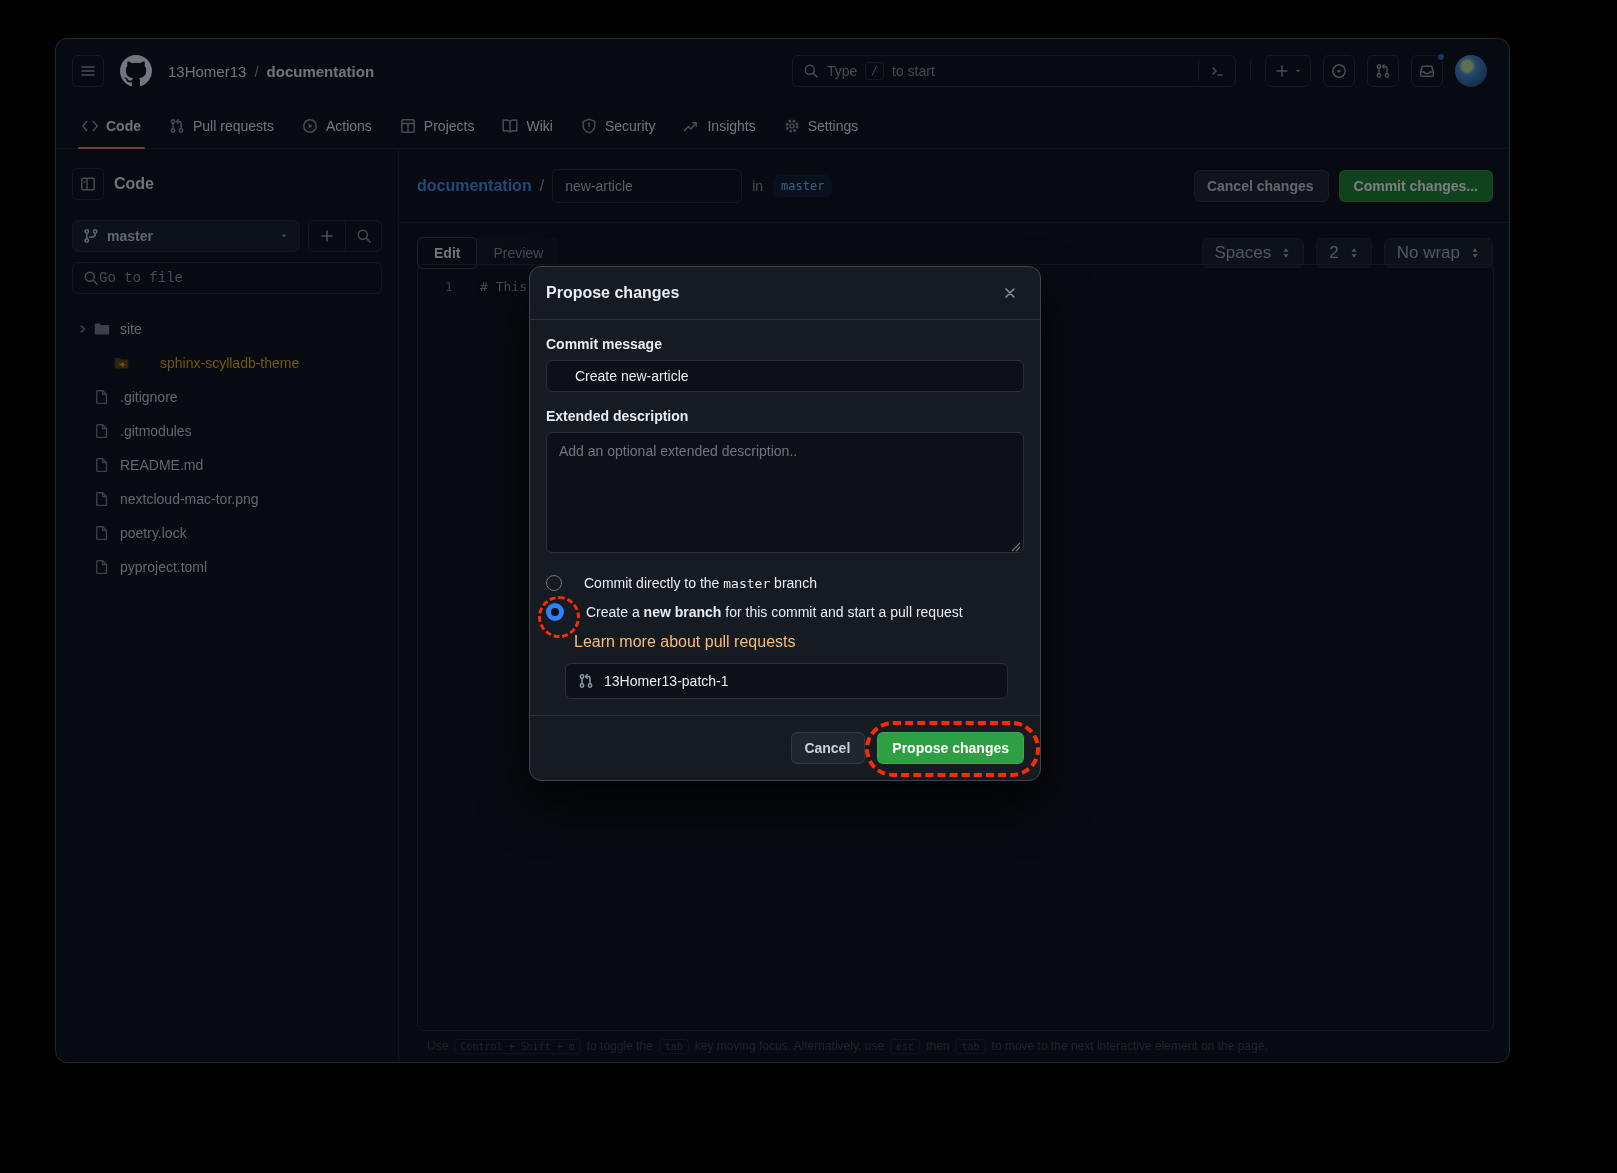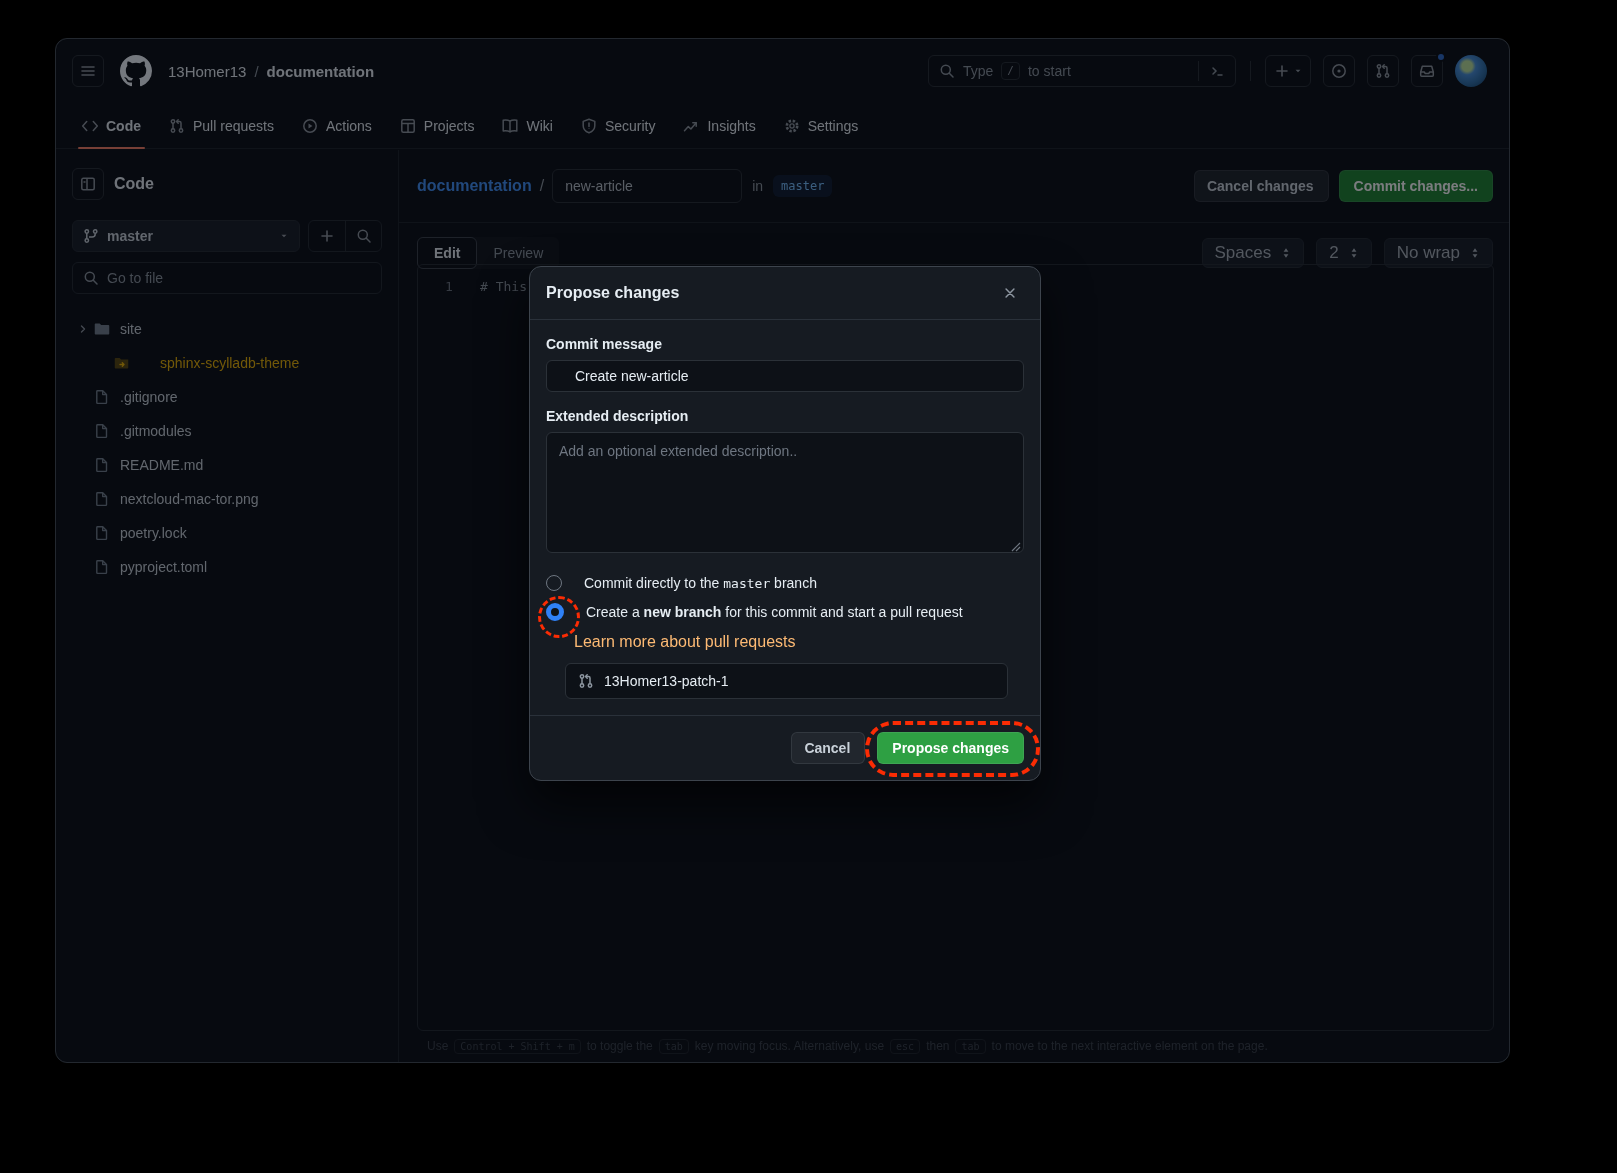--- a/index.html
+++ b/index.html
@@ -8,21 +8,21 @@
   .win-inner { position:absolute; inset:0; border-radius:12px; overflow:hidden; }
 
   
   .app-header { height:64px; display:flex; align-items:center; padding:0 22px 0 16px; }
   .icon-btn { width:32px; height:32px; border:1px solid #2b3138; border-radius:6px; display:flex; align-items:center; justify-content:center; color:#9198a1; background:transparent; flex:none; }
   .gh-logo { width:32px; height:32px; margin-left:16px; color:#f0f6fc; flex:none; }
   .repo-crumb { margin-left:16px; font-size:15px; display:flex; align-items:center; gap:8px; white-space:nowrap; }
   .repo-crumb .sep { color:#8d96a0; }
   .repo-crumb .repo { font-weight:700; }
   .hdr-spacer { flex:1; }
-  .search-box { width:308px; height:32px; border:1px solid #2b3138; border-radius:6px; display:flex; align-items:center; padding:0 10px; color:#8d96a0; font-size:14px; gap:8px; }
+  .search-box { width:444px; height:32px; border:1px solid #2b3138; border-radius:6px; display:flex; align-items:center; padding:0 10px; color:#8d96a0; font-size:14px; gap:8px; }
   .search-box .slash-key { font-family:"DejaVu Sans Mono",monospace; font-size:11px; border:1px solid #2b3138; border-radius:4px; padding:0 5px; line-height:16px; }
   .search-box .grow { flex:1; }
   .search-term { border-left:1px solid #2b3138; padding-left:10px; height:20px; display:flex; align-items:center; }
   .hdr-divider { width:1px; height:20px; background:#2b3138; margin:0 14px; flex:none; }
   .plus-btn { width:46px; gap:3px; margin-right:12px; }
   .hdr-icons { display:flex; gap:12px; align-items:center; }
   .inbox-wrap { position:relative; }
   .notif-dot { position:absolute; top:-4px; right:-4px; width:10px; height:10px; border-radius:50%; background:#316dca; border:2px solid #0d1117; }
   .avatar { width:32px; height:32px; border-radius:50%; margin-left:12px; flex:none;
             background: radial-gradient(circle at 38% 35%, #bfe3a0 0 18%, #4a90d9 30%, #2e6da4 65%, #173a5e 100%); }
@@ -38,21 +38,21 @@
   .sidebar { position:absolute; left:0; top:111px; bottom:0; width:342px; padding:16px; }
   .main-pane { position:absolute; left:342px; top:111px; right:0; bottom:0; border-left:1px solid #1f242b; }
   .code-panel-header { display:flex; align-items:center; gap:10px; margin:2px 0 20px 0; }
   .code-panel-header .title { font-size:16px; font-weight:700; }
   .branch-row { display:flex; gap:8px; margin-bottom:10px; }
   .branch-select { flex:1; height:32px; background:#1a2029; border:1px solid #262c34; border-radius:6px; display:flex; align-items:center; padding:0 10px; gap:8px; font-size:14px; font-weight:600; color:#c9d1d9; }
   .branch-select .grow { flex:1; }
   .btn-group { display:flex; height:32px; border:1px solid #262c34; border-radius:6px; overflow:hidden; }
   .btn-group .seg { width:36px; display:flex; align-items:center; justify-content:center; color:#9198a1; }
   .btn-group .seg + .seg { border-left:1px solid #262c34; }
-  .goto-input { height:32px; border:1px solid #262c34; border-radius:6px; display:flex; align-items:center; gap:8px; padding:0 10px; color:#8d96a0; }
+  .goto-input { height:32px; border:1px solid #262c34; border-radius:6px; display:flex; align-items:center; padding:0 10px; color:#8d96a0;font-family:Liberation Mono, monospace; }
   .goto-input input { background:transparent; border:none; outline:none; color:#8d96a0; font-size:14px; width:100%; font-family:inherit; }
   .goto-input input::placeholder { color:#8d96a0; }
   .tree { margin-top:18px; }
   .tree-row { height:34px; display:flex; align-items:center; font-size:14px; color:#c9d1d9; border-radius:6px; cursor:pointer; }
   .tree-row .chev { width:22px; display:flex; align-items:center; justify-content:center; color:#8d96a0; }
   .tree-row .t-icon { width:16px; display:flex; color:#768390; margin-right:10px; }
   .tree-row.link-blue .t-label, .tree-row.link-blue .t-icon { color:#eab308;margin-left:20px; }
 
   
   .file-header-row { height:73px; display:flex; align-items:center; padding:0 16px 0 18px; border-bottom:1px solid #1f242b; }

